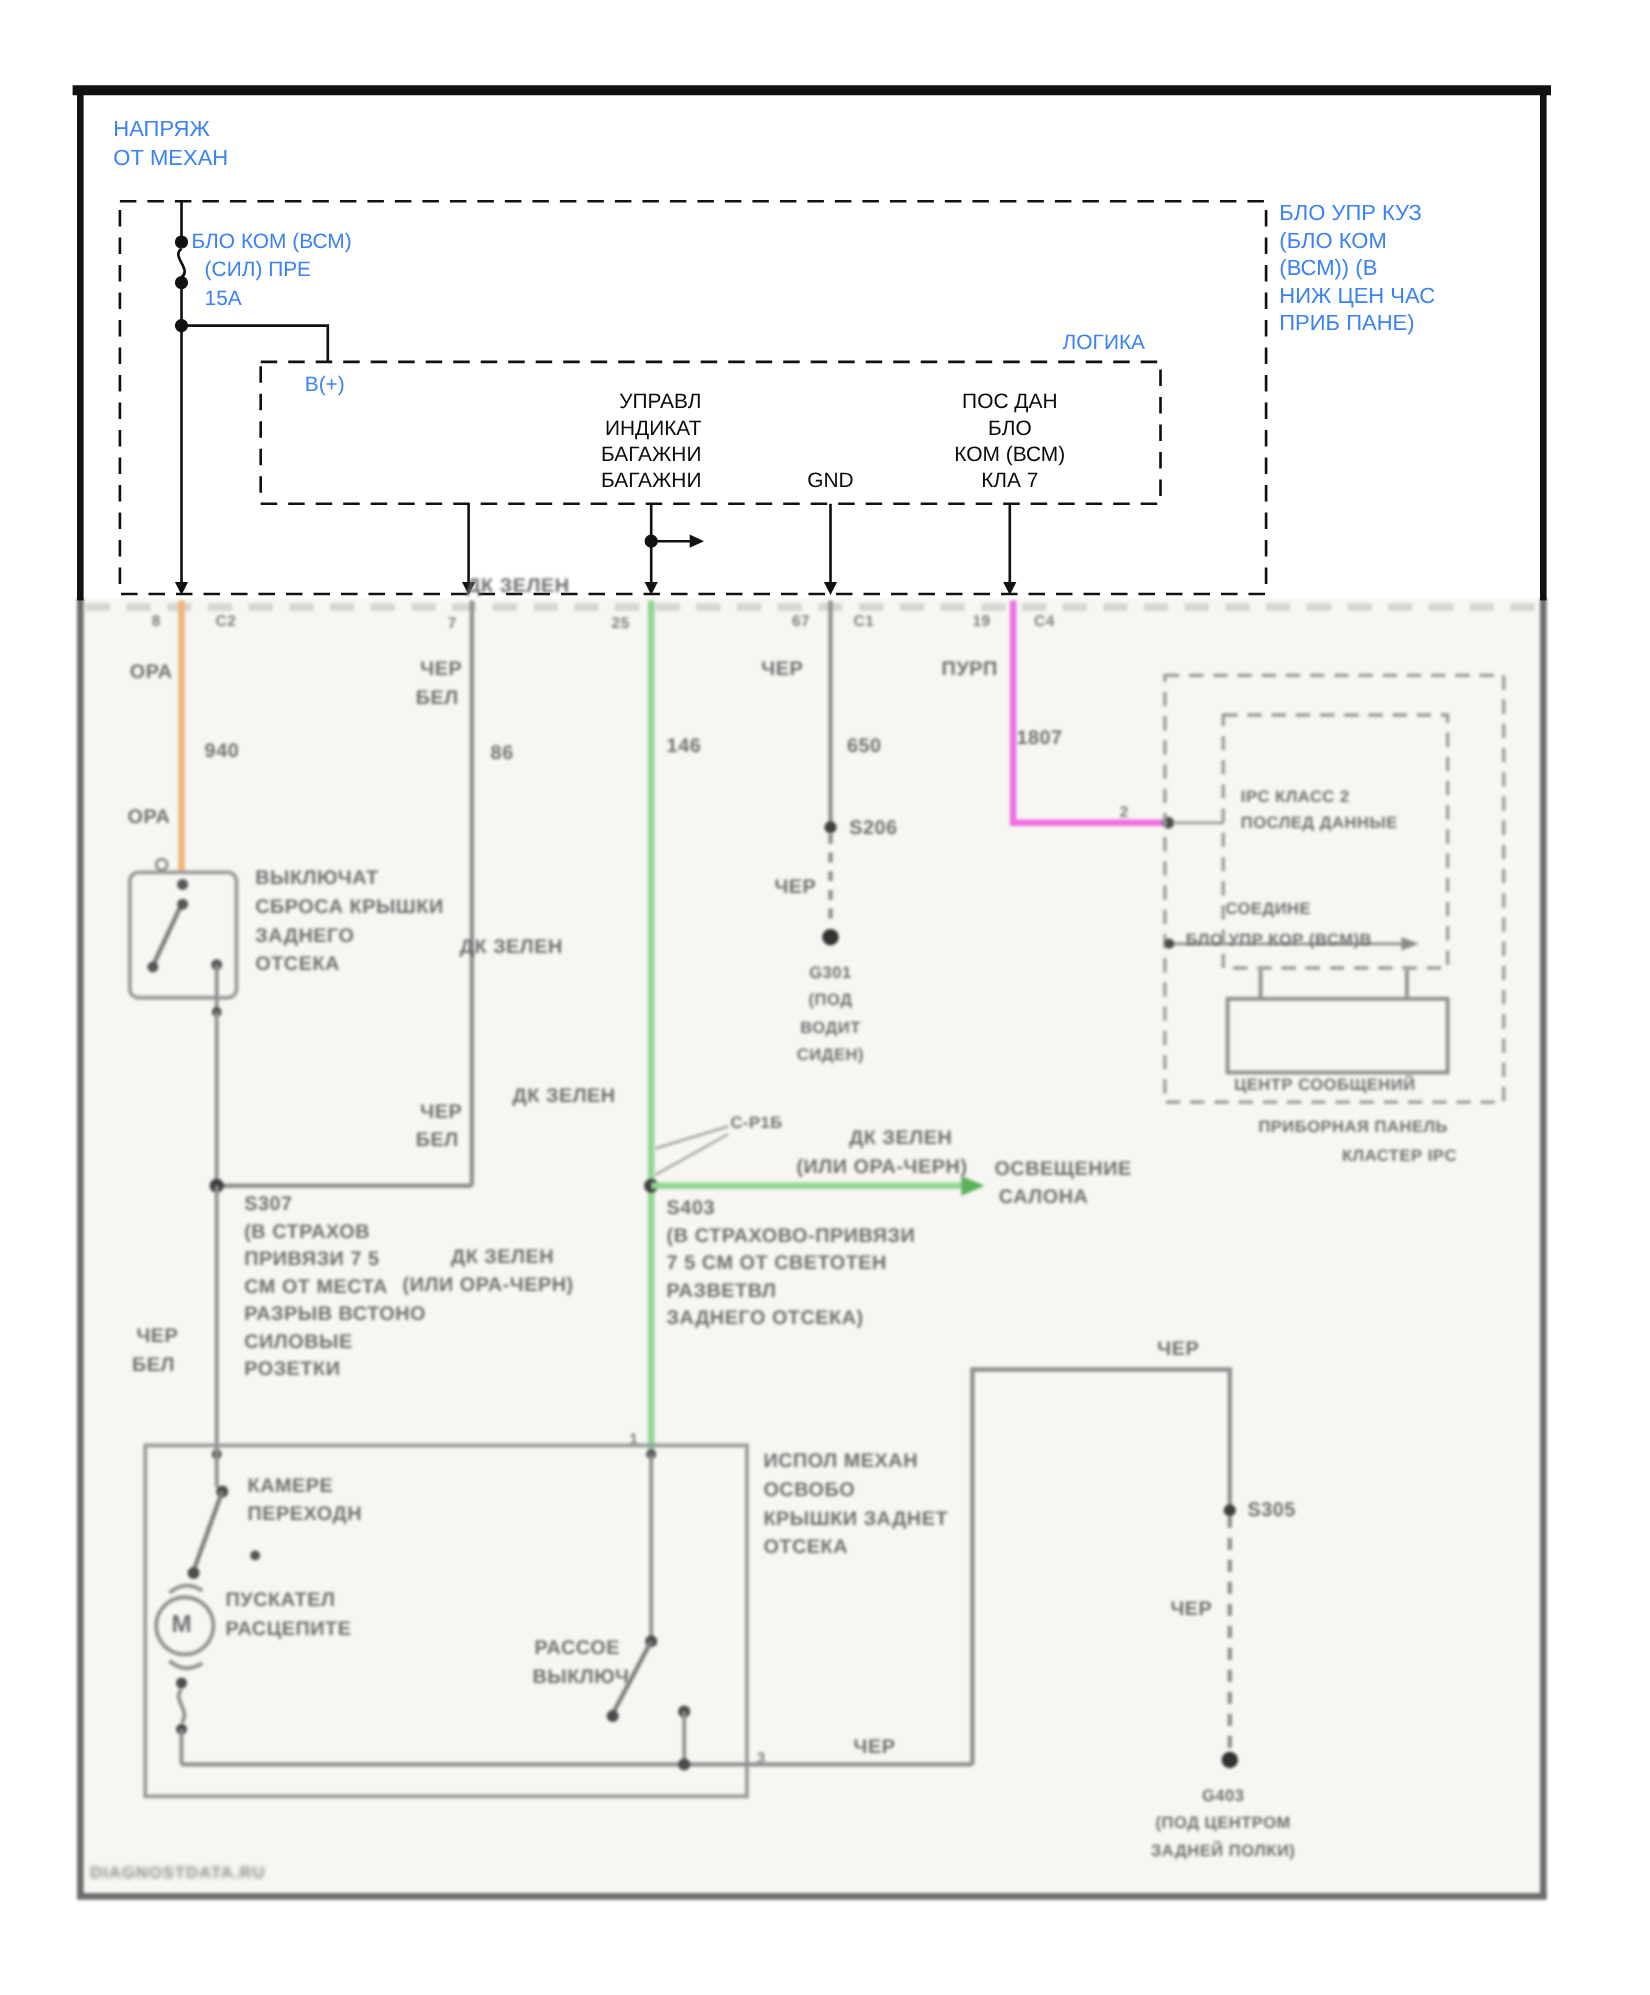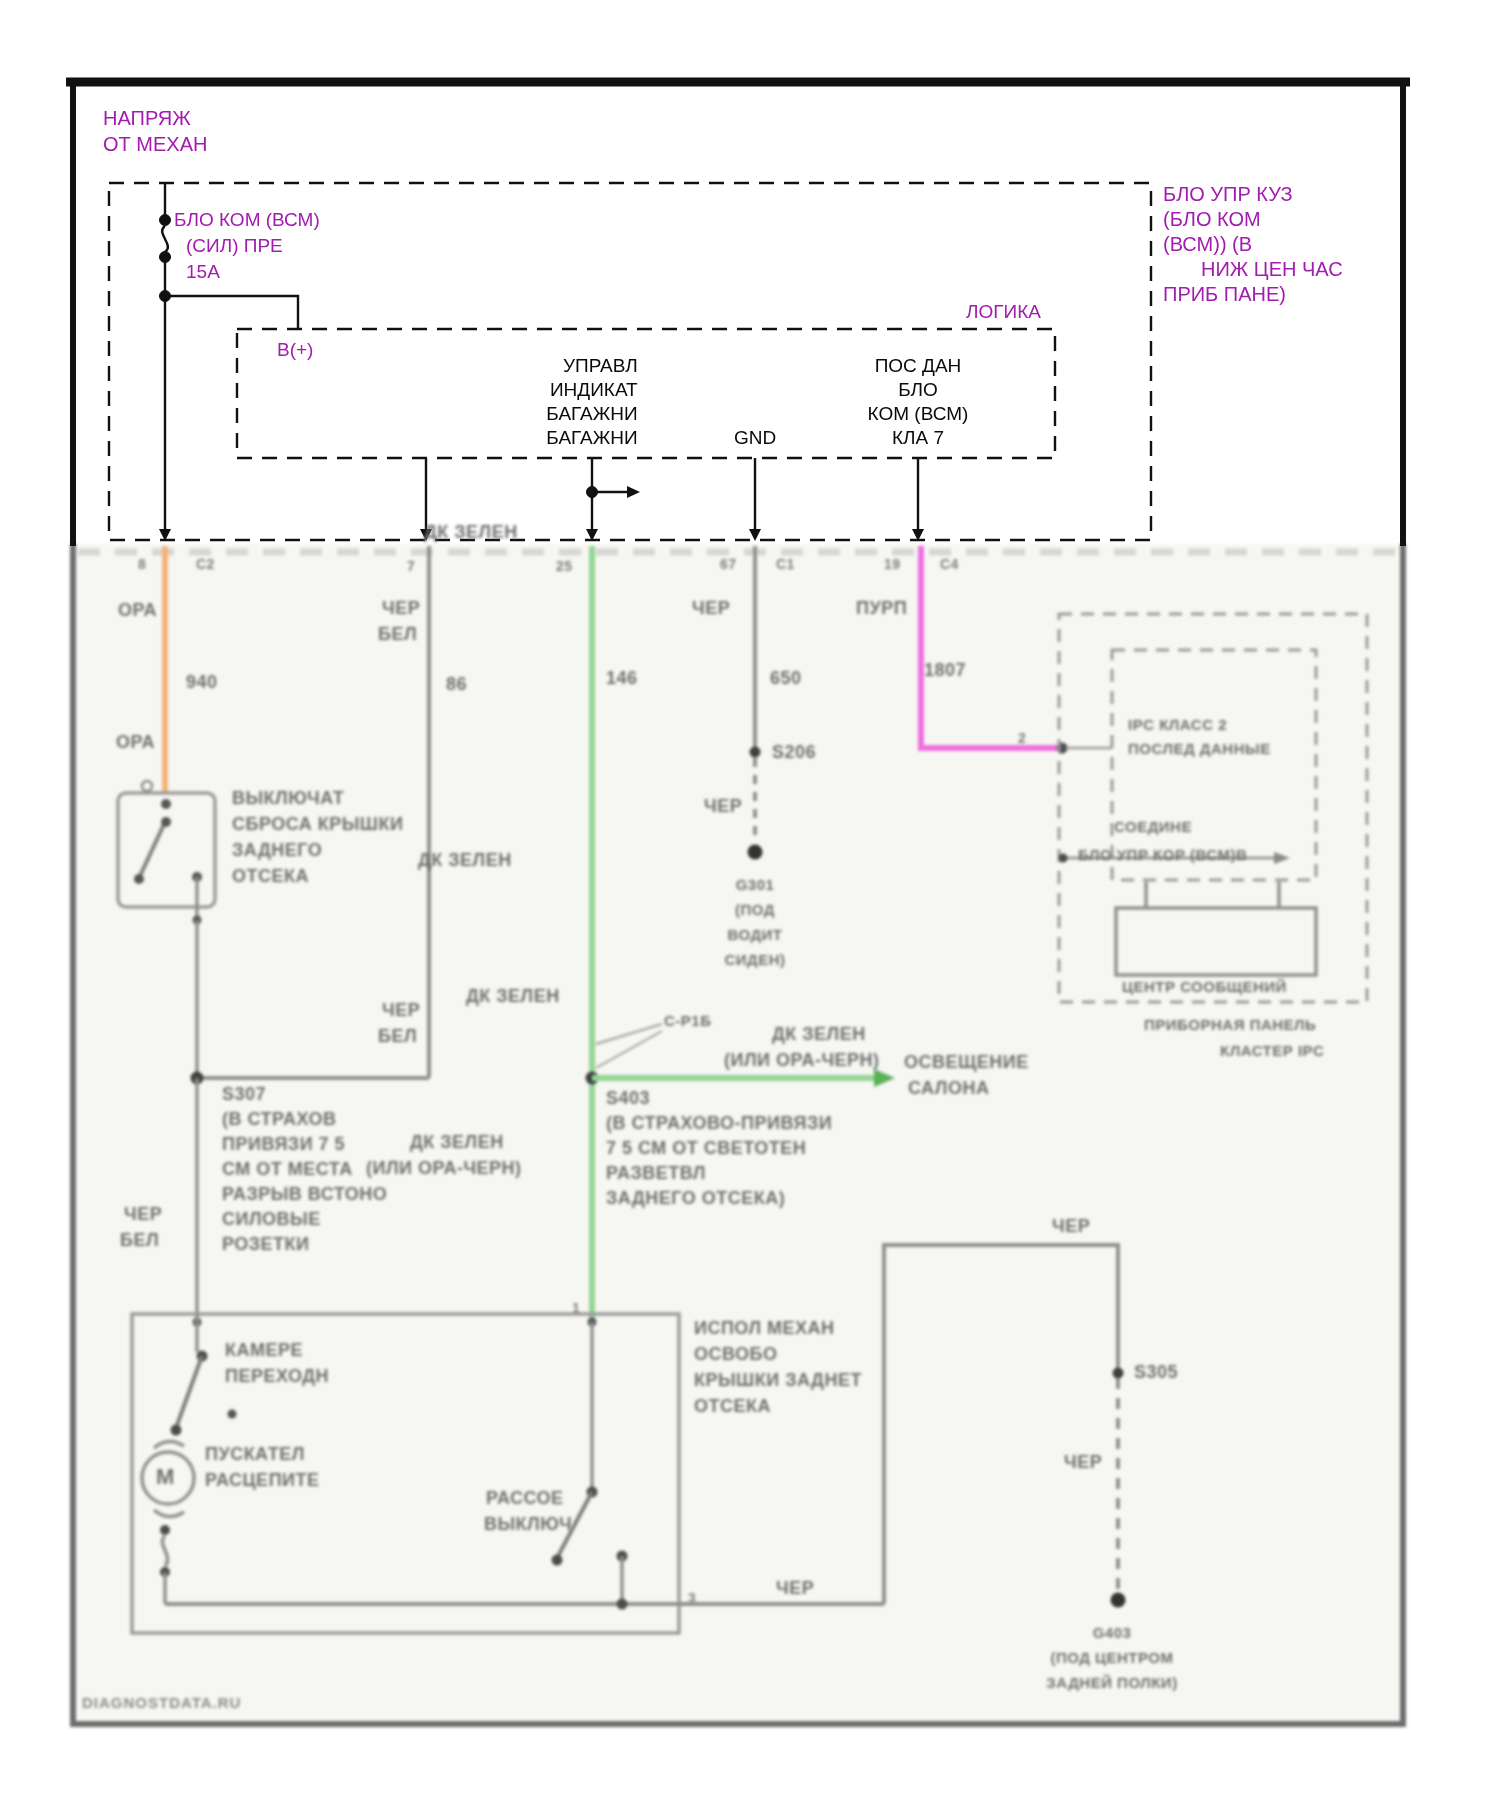--- a/index.html
+++ b/index.html
@@ -1,21 +1,21 @@
 <!DOCTYPE html>
 <html style="--wire-orange: #f2b478; --wire-green: #93d693; --wire-pink: #ef6fe1; --scan-bg: #f6f6f2; --line-black: #111111;"><head>
 <meta charset="utf-8">
 <style>
   html,body{margin:0;padding:0;background:#fff;}
   .stage{position:relative;width:1500px;height:1814px;background:#ffffff;overflow:hidden;
          font-family:"Liberation Sans","DejaVu Sans",sans-serif;}
   svg.art{position:absolute;left:0;top:0;width:1500px;height:1814px;}
   .crisp{filter:none;}
   .blurry{filter:blur(1.4px);}
-  .lbl{position:absolute;white-space:nowrap;color:#a21caf;font-size:20px;line-height:24px;}
+  .lbl{position:absolute;white-space:nowrap;color:#3b82f6;font-size:20px;line-height:24px;}
   .f19{font-size:19px;}
   .blockc{position:absolute;text-align:center;transform:translateX(-50%);
           white-space:nowrap;color:#0a0a0a;font-size:19px;line-height:24px;}
   
   .bt{position:absolute;white-space:nowrap;color:#6e6e6e;filter:blur(1.6px);
       font-size:18px;line-height:25px;font-weight:bold;letter-spacing:.5px;}
   .btc{text-align:center;transform:translateX(-50%);}
   .pin{font-size:14px;filter:blur(1.4px);color:#7d7d7d;}
   .sm{font-size:15px;}
   .wm{font-size:15px;filter:blur(1.8px);color:#8a8a8a;font-weight:bold;letter-spacing:1px;}
@@ -146,21 +146,21 @@
   <div class="lbl" style="left:103px;top:106px;">НАПРЯЖ</div>
   <div class="lbl" style="left:103px;top:132px;">ОТ МЕХАН</div>
 
   <div class="lbl f19" style="left:174px;top:208px;">БЛО КОМ (ВСМ)</div>
   <div class="lbl f19" style="left:186px;top:234px;">(СИЛ) ПРЕ</div>
   <div class="lbl f19" style="left:186px;top:260px;text-align:right;">15А</div>
 
   <div class="lbl" style="left:1163px;top:182px;">БЛО УПР КУЗ</div>
   <div class="lbl" style="left:1163px;top:207px;">(БЛО КОМ</div>
   <div class="lbl" style="left:1163px;top:232px;">(ВСМ)) (В</div>
-  <div class="lbl" style="left:1201px;top:257px;">НИЖ ЦЕН ЧАС</div>
+  <div class="lbl" style="left:1163px;top:257px;">НИЖ ЦЕН ЧАС</div>
   <div class="lbl" style="left:1163px;top:282px;">ПРИБ ПАНЕ)</div>
 
   <div class="lbl f19" style="left:966px;top:300px;">ЛОГИКА</div>
   <div class="lbl f19" style="left:277px;top:338px;">B(+)</div>
 
   <div class="blockc" style="left:592px;top:354px;text-align:right;">
     <div>УПРАВЛ</div>
     <div>ИНДИКАТ</div>
     <div>БАГАЖНИ</div>
     <div>БАГАЖНИ</div>

